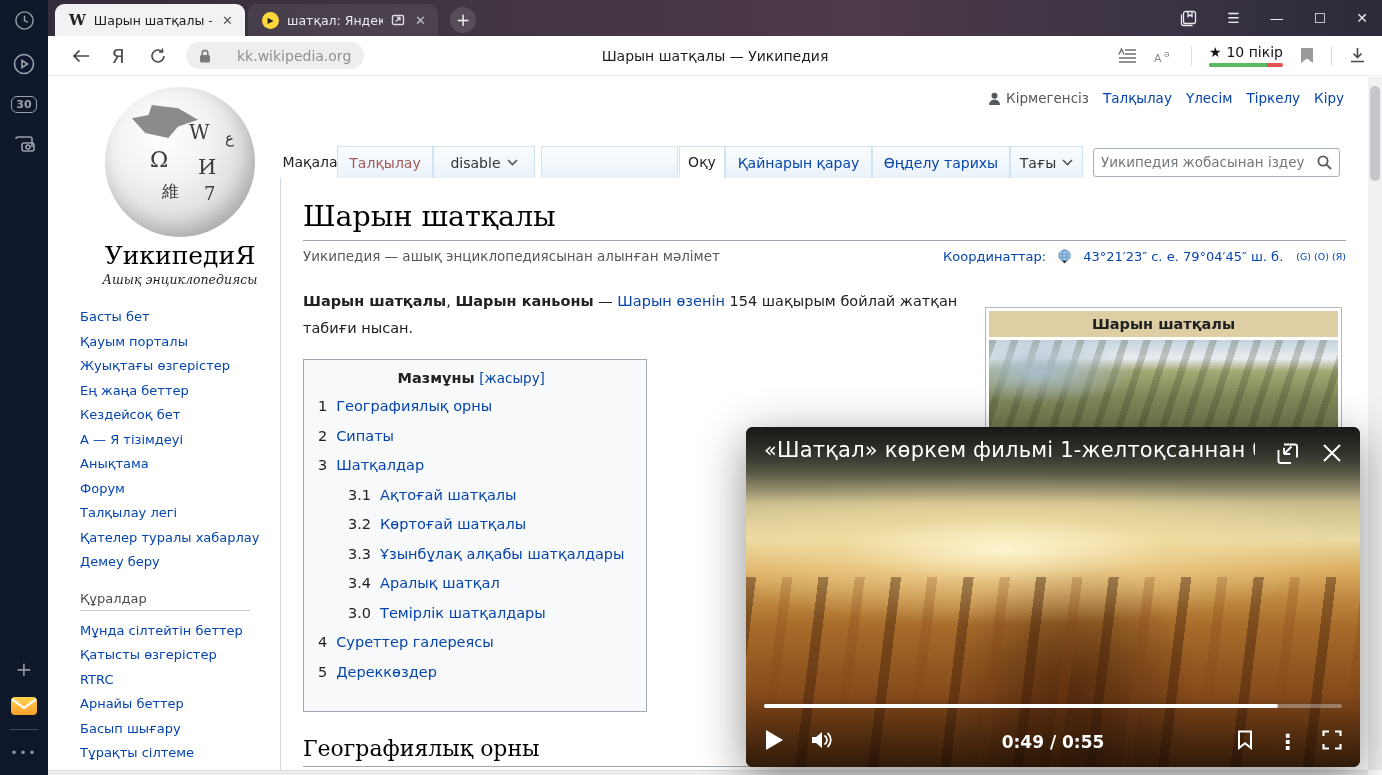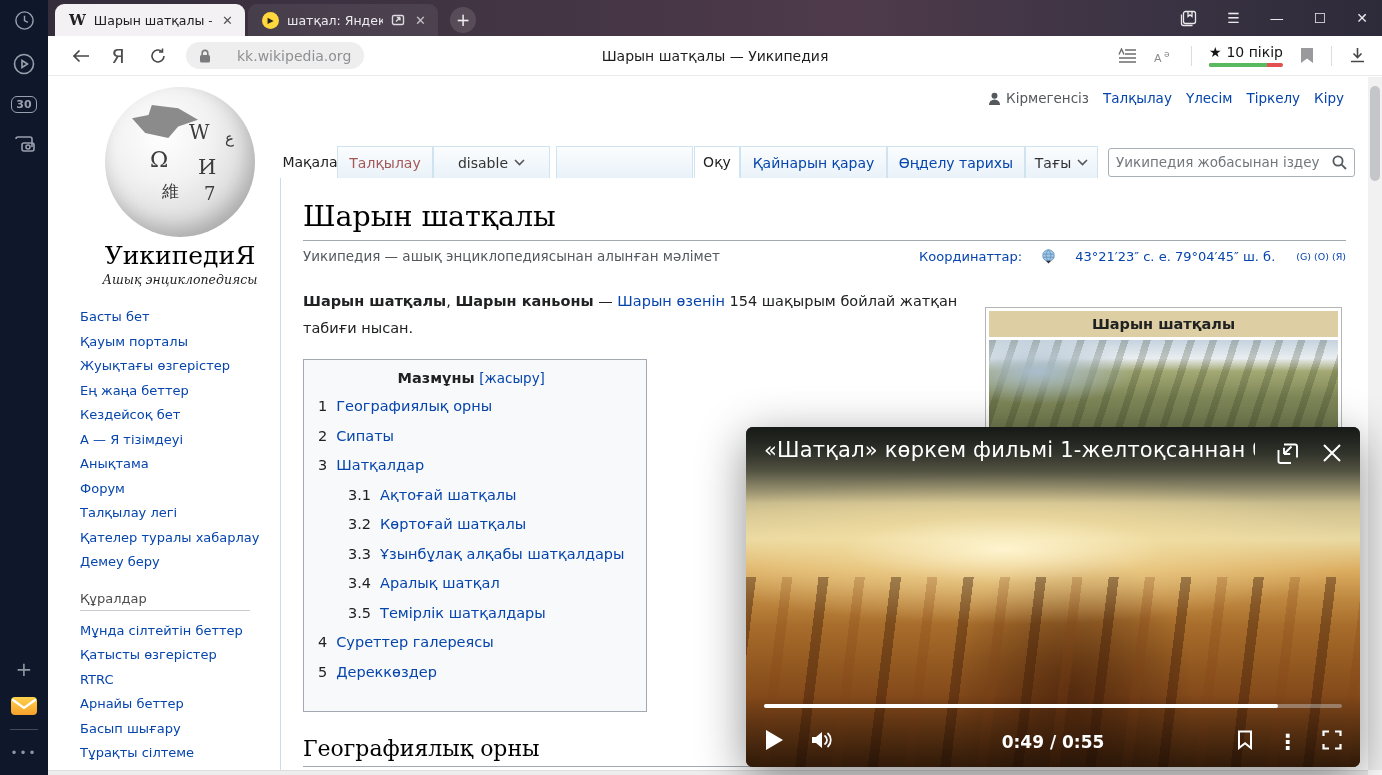--- a/index.html
+++ b/index.html
@@ -83,38 +83,38 @@
   .tab-row { position:absolute; left:235px; top:69px; right:0; height:32px; display:flex; font-size:14px; }
   .wtab { display:flex; align-items:center; justify-content:center; gap:6px; padding:0 4px;
     background:linear-gradient(180deg,#fbfdfe 0%,#e9f2f9 100%); border:1px solid #cfe3f1; border-bottom:none; }
   .wtab.sel { background:#fff; border-bottom:1px solid #fff; color:#222; }
   .wtab a { text-decoration:none; }
   .wtab .newlink { color:#a55858; }
   .wtab .bluelink { color:#0645ad; }
   .wtab .plainlabel { color:#333; }
   .w-article-tab { width:54px; border:none; background:#fff; }
   .w-talk { width:96px; }
-  .w-disable { width:117px; }
+  .w-disable { width:102px; }
   .w-empty { width:137px; margin-left:6px; }
   .w-read { width:46px; margin-left:1px; background:#fff; border-bottom:1px solid #fff; }
   .w-source { width:147px; }
   .w-history { width:138px; }
   .w-more { width:73px; }
   .wsearch { margin-left:10px; align-self:center; width:247px; height:29px; border:1px solid #a8b0b8; border-radius:3px;
     background:#fff; display:flex; align-items:center; padding:0 7px; }
   .wsearch input { border:none; outline:none; flex:1; font-size:13.5px; color:#333; font-family:inherit; background:transparent;}
   .wsearch input::placeholder { color:#72777d; }
 
   .article { position:absolute; left:232px; top:101px; right:0; bottom:0; background:#fff;
     border-left:1px solid #c9dcec; padding:0 22px; }
   h1.pagetitle { font-family:"DejaVu Serif","Liberation Serif",serif; font-weight:normal; font-size:28.5px; color:#000;
     margin-top:22px; padding-bottom:7px; border-bottom:1px solid #a2a9b1; }
   .sub-row { display:flex; justify-content:space-between; align-items:center; margin-top:7px; font-size:13px; }
   .tagline { color:#54595d; font-size:13.5px; }
-  .coords { display:flex; align-items:center; gap:19px; color:#0645ad; font-size:13px; }
+  .coords { display:flex; align-items:center; gap:11px; color:#0645ad; font-size:13px; }
   .coords sup { font-size:9.5px; margin-left:2px; }
   .intro { margin-top:24px; font-size:14.5px; line-height:27px; width:655px; color:#202122; }
   .intro a { color:#0645ad; text-decoration:none; }
 
   .toc { display:inline-block; margin-top:17px; background:#f8f9fa; border:1px solid #a2a9b1; padding:10px 22px 24px 14px; }
   .toc-head { text-align:center; font-size:14.5px; margin-bottom:6px; }
   .toc-head b { color:#202122; }
   .toc-head a { color:#0645ad; text-decoration:none; font-size:13.5px; }
   .toc ul { list-style:none; }
   .toc li { line-height:29.5px; font-size:14.5px; }
@@ -450,21 +450,21 @@
 
             <li class="sub">
               <span class="toc-num">3.3</span><a class="toc-link" href="#">Ұзынбұлақ алқабы шатқалдары</a>
             </li>
 
             <li class="sub">
               <span class="toc-num">3.4</span><a class="toc-link" href="#">Аралық шатқал</a>
             </li>
 
             <li class="sub">
-              <span class="toc-num">3.5</span><a class="toc-link" href="#">Темірлік шатқалдары</a>
+              <span class="toc-num">3.0</span><a class="toc-link" href="#">Темірлік шатқалдары</a>
             </li>
 
             <li>
               <span class="toc-num">4</span><a class="toc-link" href="#">Суреттер галереясы</a>
             </li>
 
             <li>
               <span class="toc-num">5</span><a class="toc-link" href="#">Дереккөздер</a>
             </li>
           </ul>

